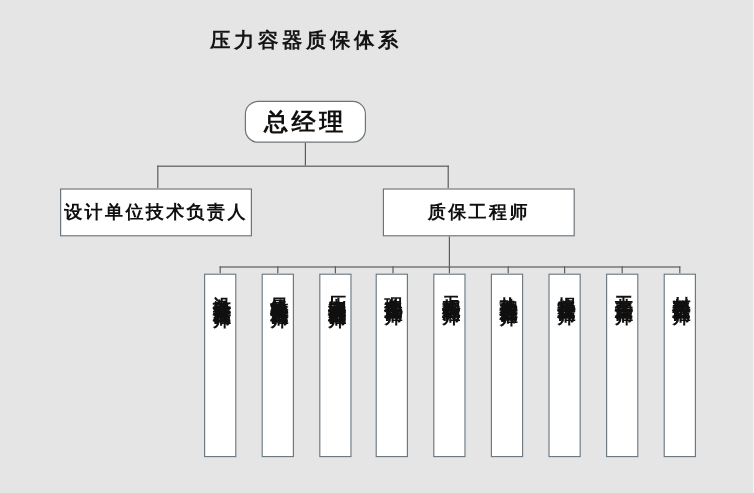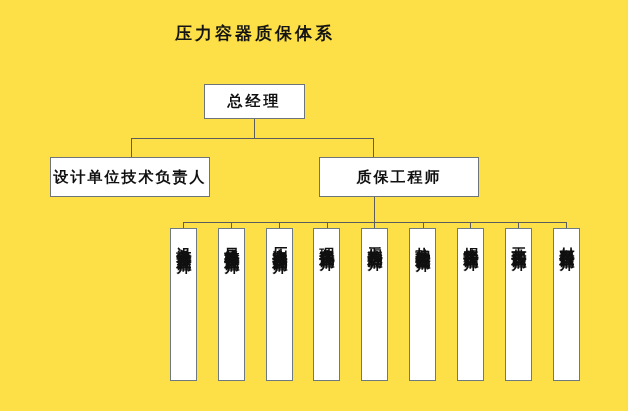--- a/index.html
+++ b/index.html
@@ -4,21 +4,21 @@
 <style>
   html, body {
     margin: 0;
     padding: 0;
     background: #ffffff;
   }
   .canvas {
     position: relative;
     width: 628px;
     height: 411px;
-    background: #fde047;
+    background: #e5e5e5;
     font-family: "Liberation Serif", "DejaVu Serif", serif;
     color: #111111;
     overflow: hidden;
   }
   .chart-title {
     position: absolute;
     left: 140px;
     top: 22px;
     width: 230px;
     text-align: center;
@@ -37,22 +37,23 @@
     justify-content: center;
     box-sizing: border-box;
     font-weight: bold;
     color: #101010;
   }
   .node-root {
     left: 204px;
     top: 84px;
     width: 101px;
     height: 35px;
-    font-size: 15px;
+    font-size: 20px;
     letter-spacing: 3px;
+    border-radius: 11px;
   }
   .node-l2 {
     top: 157px;
     width: 160px;
     height: 40px;
     font-size: 15px;
     letter-spacing: 2px;
   }
   .node-design { left: 50px; }
   .node-qa { left: 295px; margin-left: 24px; }

